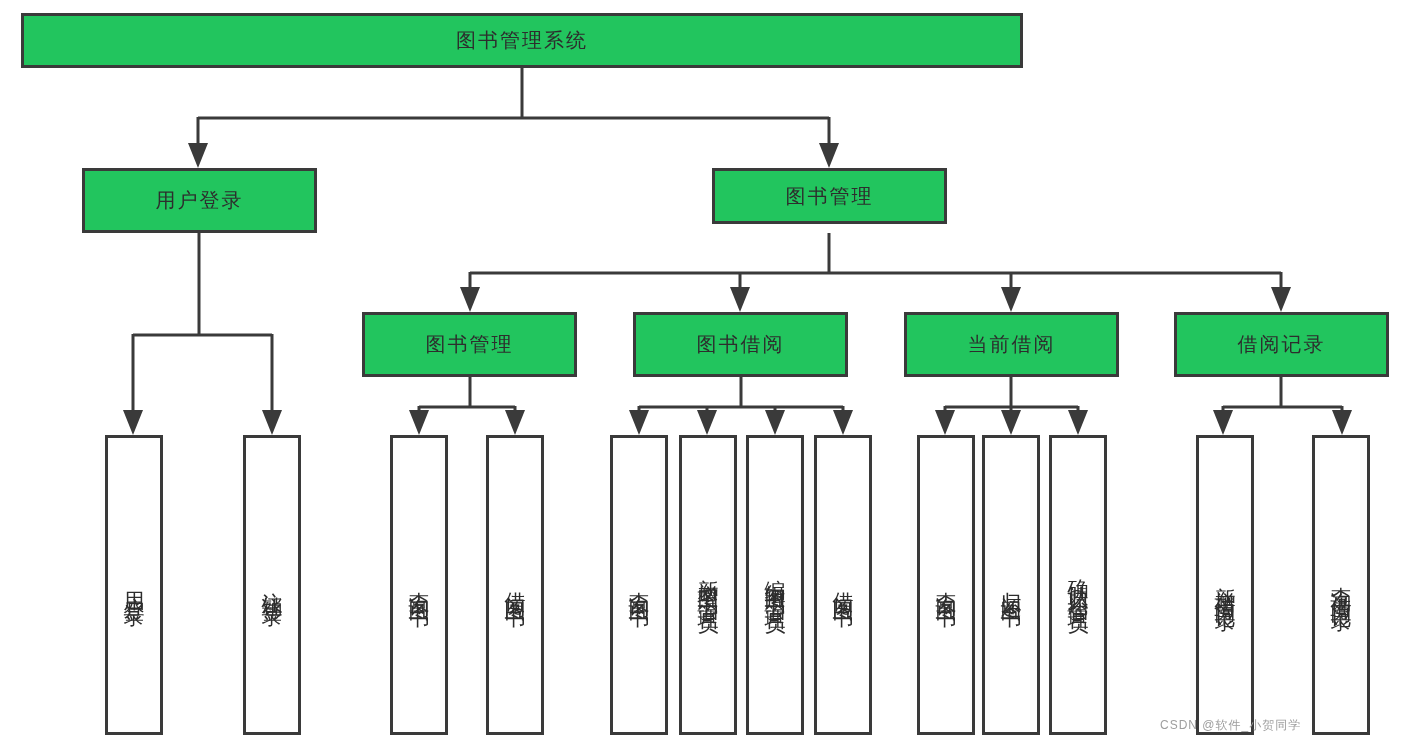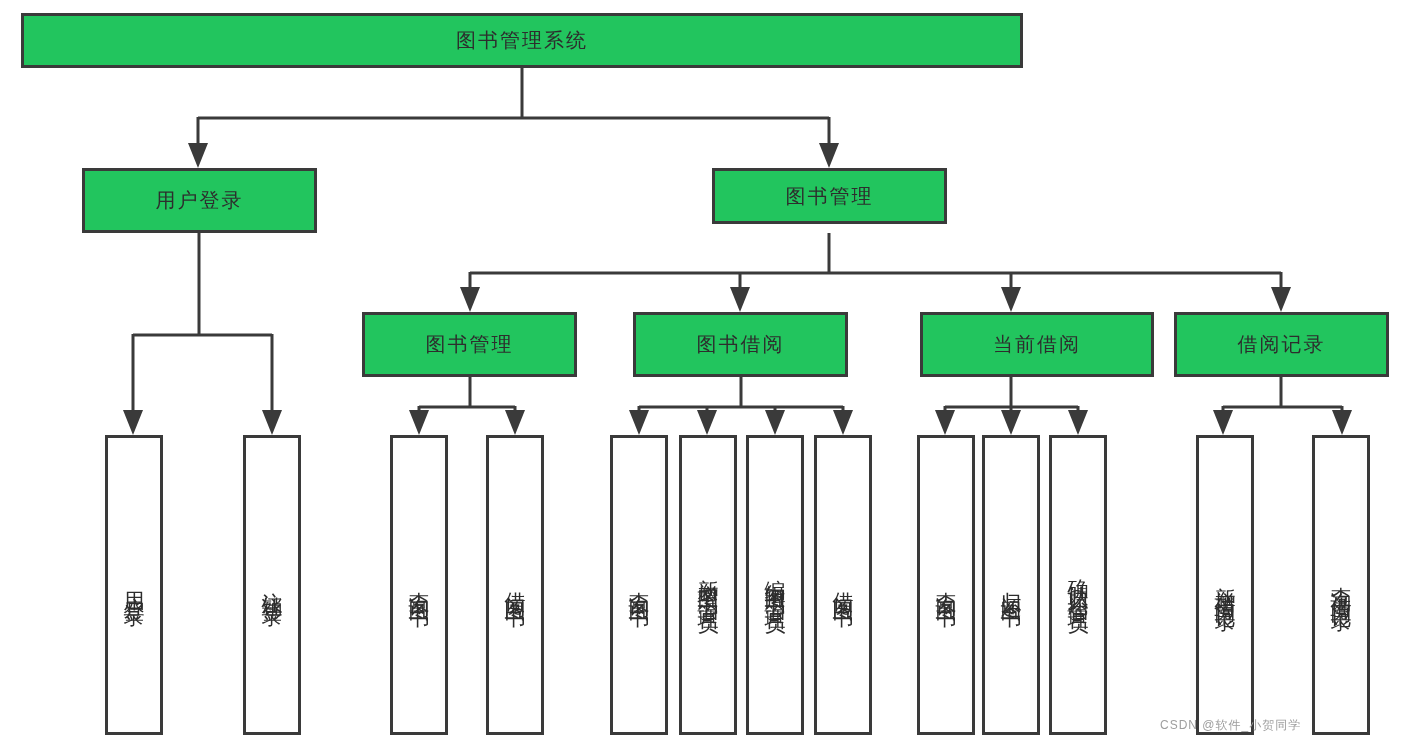--- a/index.html
+++ b/index.html
@@ -19,21 +19,21 @@
     position:absolute;left:50%;top:50%;transform:translate(-50%,-50%);
     writing-mode:vertical-rl;font-size:21px;letter-spacing:5px;
     white-space:nowrap;color:#2d2d2d;
   }
   
   #n-root{left:21px;top:13px;width:1002px;height:55px;}
   #n-user-login{left:82px;top:168px;width:235px;height:65px;}
   #n-book-mgmt{left:712px;top:168px;width:235px;height:56px;}
   #n-new-books{left:362px;top:312px;width:215px;height:65px;}
   #n-book-borrow{left:633px;top:312px;width:215px;height:65px;}
-  #n-current-borrow{left:904px;top:312px;width:234px;height:65px;margin-left:16px;}
+  #n-current-borrow{left:904px;top:312px;width:215px;height:65px;}
   #n-borrow-records{left:1174px;top:312px;width:215px;height:65px;}
   
   .vnode{top:435px;width:58px;height:300px;}
   #n-user-login-v{left:105px;}
   #n-logout{left:243px;}
   #n-nb-query{left:390px;}
   #n-nb-borrow{left:486px;}
   #n-bb-query{left:610px;}
   #n-bb-add{left:679px;}
   #n-bb-edit{left:746px;}

